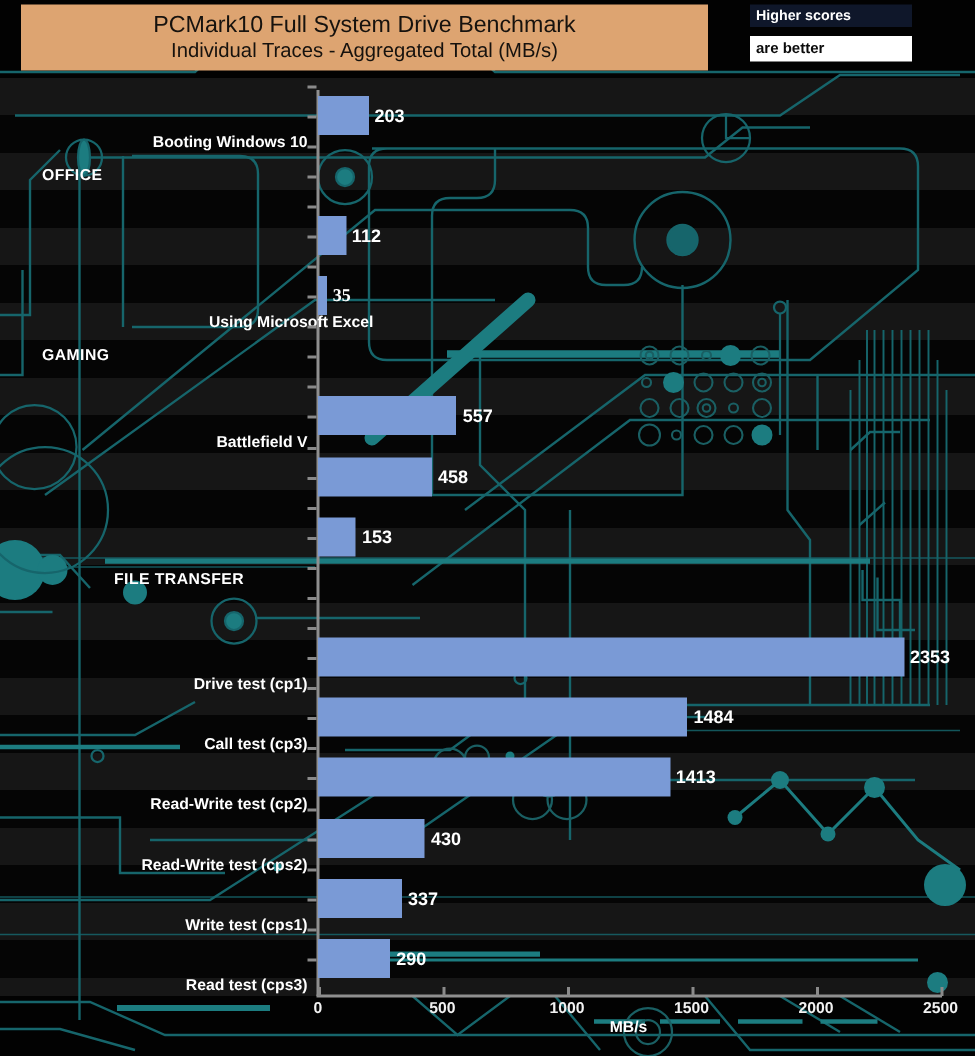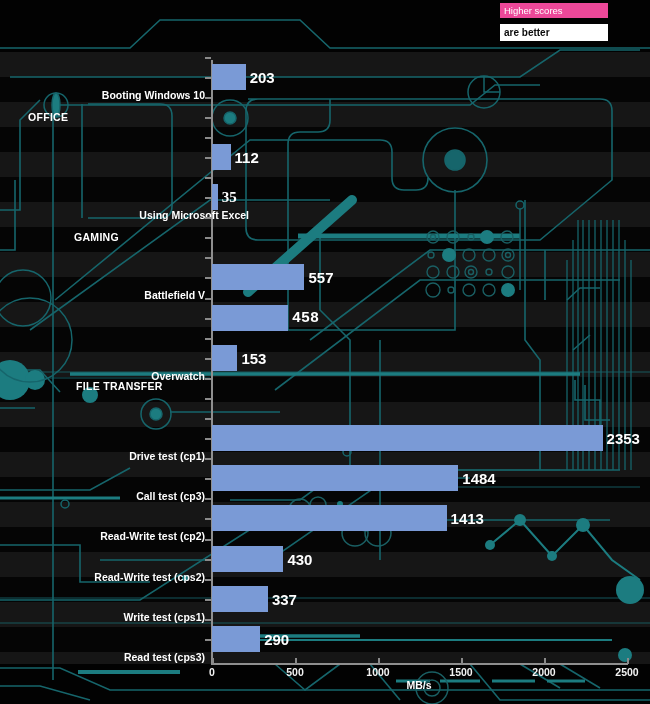--- a/index.html
+++ b/index.html
@@ -57,24 +57,24 @@
   }
   .title-sub {
     font-size: 13.5px;
     color: #16120e;
   }
 
   .legend-top {
     position: absolute;
     left: 500px; top: 3px;
     width: 108px; height: 15px;
-    background: #ec4899;
+    background: #0f172a;
     color: #ffffff;
     font-size: 9.5px;
-    font-weight: normal;
+    font-weight: bold;
     display: flex;
     align-items: center;
     padding-left: 4px;
     box-sizing: border-box;
   }
   .legend-bottom {
     position: absolute;
     left: 500px; top: 24px;
     width: 108px; height: 17px;
     background: #ffffff;
@@ -161,21 +161,21 @@
   }
   .bar {
     position: absolute;
     left: 212px;
     height: 26px;
     background: #7a9ad6;
     transform: translateY(-50%);
   }
   .bar-value {
     position: absolute;
-    font-size: 15px;
+    font-size: 12px;
     font-weight: bold;
     color: #ffffff;
     transform: translateY(-50%);
     white-space: nowrap;
   }
 </style>
 </head>
 <body>
 
 <div id="root">
@@ -336,20 +336,24 @@
         <circle cx="378" cy="533" r="13"></circle>
         <circle cx="366" cy="522" r="9"></circle>
         <circle cx="300" cy="510" r="11"></circle>
         <circle cx="318" cy="505" r="8"></circle>
         <circle cx="432" cy="688" r="16"></circle>
         <circle cx="432" cy="688" r="8"></circle>
       </g>
     </svg>
   </div>
 
+  <div class="title-bar">
+    <div class="title-main">PCMark10 Full System Drive Benchmark</div>
+    <div class="title-sub">Individual Traces - Aggregated Total (MB/s)</div>
+  </div>
   <div class="legend-top">Higher scores</div>
   <div class="legend-bottom">are better</div>
 
   <div class="plot" id="plot">
     <div class="axis-line"></div>
     <div class="axis-x"></div>
     <div class="axis-title">MB/s</div>
   <div class="row-label" style="top: 77px;">Booting Windows 10</div>
       <div class="bar" style="top: 77px; width: 33.698px; background: rgb(122, 154, 214);"></div>
       <div class="bar-value" style="top: 77px; left: 249.698px;">203</div>
@@ -360,33 +364,32 @@
       <div class="ytick" style="top: 97px;"></div>
       <div class="bar" style="top: 157px; width: 18.592px; background: rgb(122, 154, 214);"></div>
       <div class="bar-value" style="top: 157px; left: 234.592px;">112</div>
       <div class="ytick" style="top: 157px;"></div>
       <div class="ytick" style="top: 137px;"></div>
       <div class="row-label" style="top: 197px; padding-left: 44px;">Using Microsoft Excel</div>
       <div class="bar" style="top: 197px; width: 5.81px; background: rgb(122, 154, 214);"></div>
       <div class="bar-value" style="top: 197px; left: 221.81px; font-family: Liberation Serif, serif;">35</div>
       <div class="ytick" style="top: 197px;"></div>
       <div class="ytick" style="top: 177px;"></div>
-      <div class="section-label" style="top: 237px; margin-left: 46px;">GAMING</div>
+      <div class="section-label" style="top: 237px;">GAMING</div>
       <div class="ytick" style="top: 237px;"></div>
       <div class="ytick" style="top: 217px;"></div>
       <div class="row-label" style="top: 277px;">Battlefield V</div>
       <div class="bar" style="top: 277px; width: 92.462px; background: rgb(122, 154, 214);"></div>
       <div class="bar-value" style="top: 277px; left: 308.462px;">557</div>
       <div class="ytick" style="top: 277px;"></div>
       <div class="ytick" style="top: 257px;"></div>
       <div class="bar" style="top: 318px; width: 76.028px; background: rgb(122, 154, 214);"></div>
-      <div class="bar-value" style="top: 318px; left: 292.028px; font-family: Liberation Mono, monospace;">458</div>
+      <div class="bar-value" style="top: 318px; left: 292.028px;">458</div>
       <div class="ytick" style="top: 318px;"></div>
       <div class="ytick" style="top: 298px;"></div>
-      <div class="row-label" style="top: 358px;">Overwatch</div>
       <div class="bar" style="top: 358px; width: 25.398px; background: rgb(122, 154, 214);"></div>
       <div class="bar-value" style="top: 358px; left: 241.398px;">153</div>
       <div class="ytick" style="top: 358px;"></div>
       <div class="ytick" style="top: 338px;"></div>
       <div class="section-label" style="top: 386px; margin-left: 48px;">FILE TRANSFER</div>
       <div class="ytick" style="top: 398px;"></div>
       <div class="ytick" style="top: 378px;"></div>
       <div class="row-label" style="top: 438px;">Drive test (cp1)</div>
       <div class="bar" style="top: 438px; width: 390.598px; background: rgb(122, 154, 214);"></div>
       <div class="bar-value" style="top: 438px; left: 606.598px;">2353</div>

